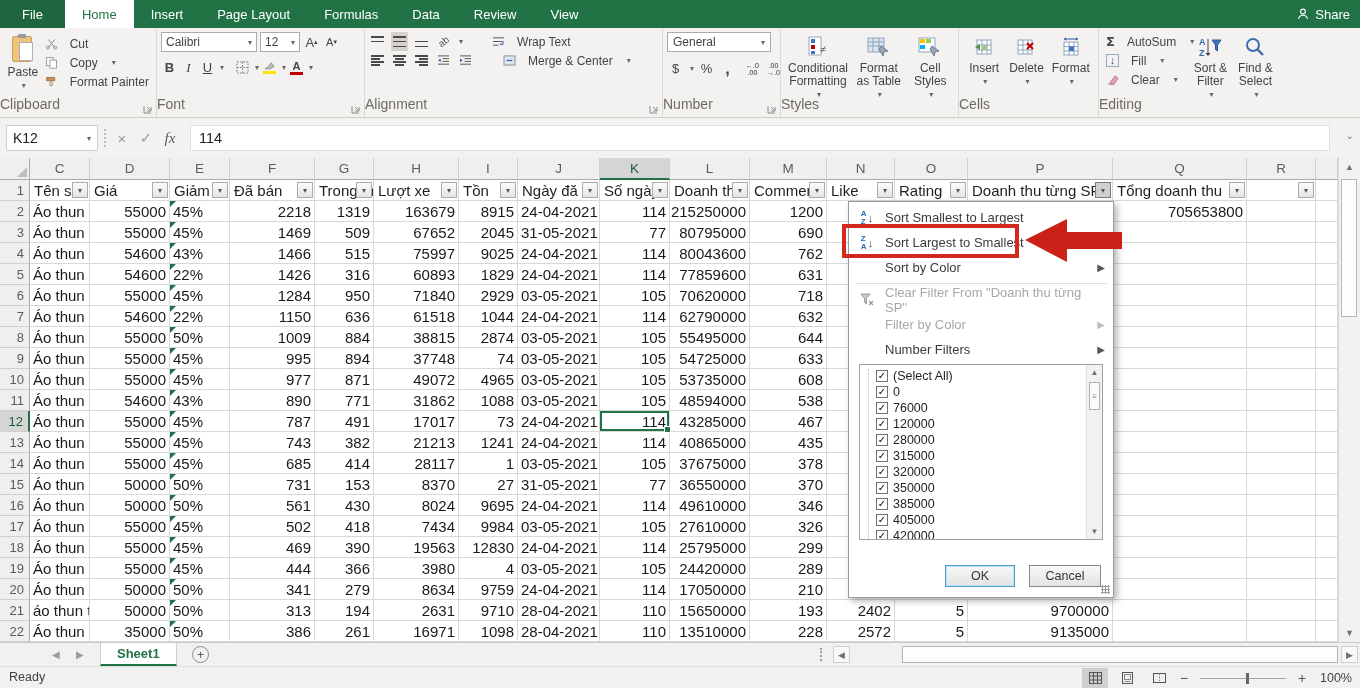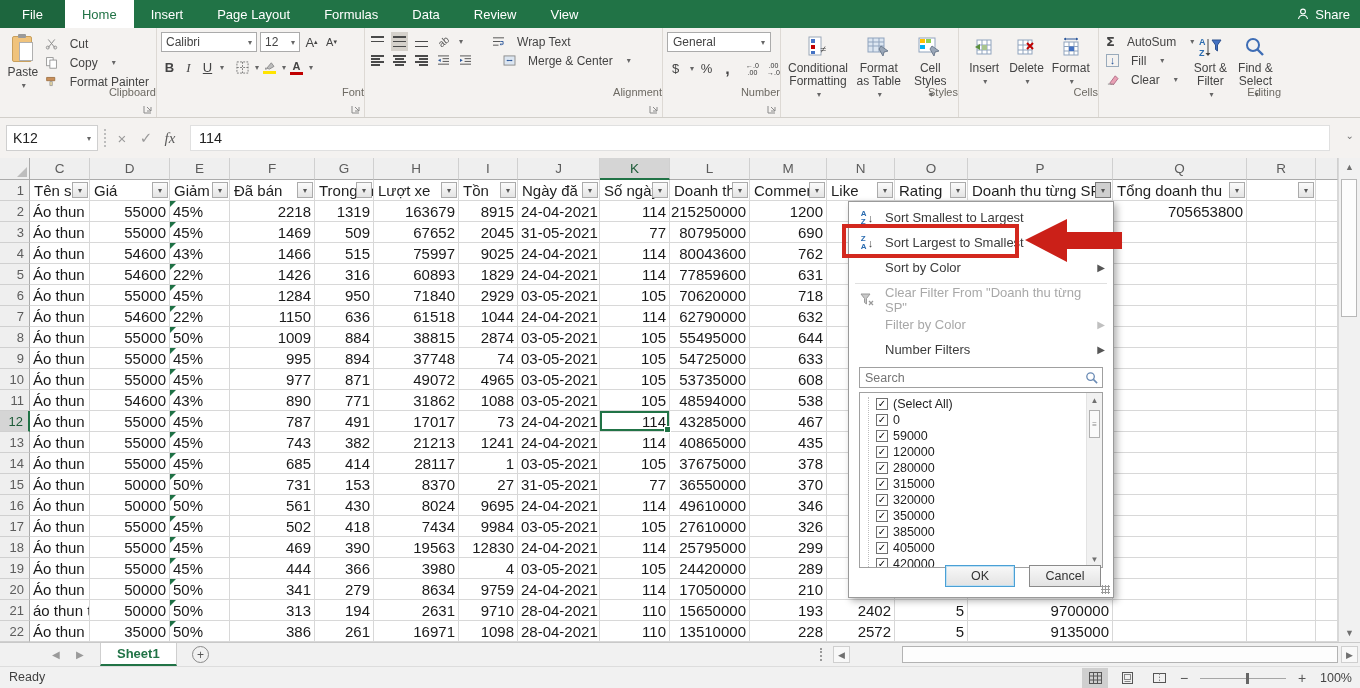--- a/index.html
+++ b/index.html
@@ -10,21 +10,21 @@
 #tabbar{position:absolute;left:0;top:0;width:1360px;height:28px;background:var(--green);display:flex;align-items:stretch;color:#fff;font-size:13px}
 .tab{padding:6px 17px;display:flex;align-items:center}
 .tab.file{padding:0 22px;background:#1d663e}
 .tab.active{background:#fff;color:var(--green)}
 #tabs{display:flex}
 .tellme{display:flex;align-items:center;gap:6px;margin-left:14px}
 .share{position:absolute;right:10px;top:0;height:28px;display:flex;align-items:center;gap:5px}
 
 #ribbon{position:absolute;left:0;top:28px;width:1360px;height:90px;background:#f4f2f0;border-bottom:1px solid #d2cfca;display:flex;font-size:12px;color:#444}
 .rgroup{position:relative;height:100%;border-right:1px solid #ddd9d4;padding:4px 4px 16px;flex:0 0 auto}
-.glabel{position:absolute;bottom:19px;left:0;right:0;text-align:right;font-size:11px;color:#6d6a63}
+.glabel{position:absolute;bottom:5px;left:0;right:0;text-align:left;font-size:14px;color:#6d6a63}
 .launcher{position:absolute;right:2px;bottom:3px;width:11px;height:11px}
 .sbtn{display:flex;align-items:center;gap:12px;padding:1px 3px;white-space:nowrap;height:19px}
 .dd{font-size:8px;color:#666;margin-left:2px}
 .bigbtn{display:flex;flex-direction:column;align-items:center;text-align:center;line-height:13px;padding:2px 3px;justify-content:flex-start}
 .bigic{height:26px;display:flex;align-items:center;justify-content:center;margin-bottom:2px}
 .row{display:flex;align-items:center}
 .fontbox{background:#fff;border:1px solid #ababab;height:20px;display:flex;align-items:center;padding:0 4px;justify-content:space-between}
 .tbtn{min-width:17px;height:19px;display:flex;align-items:center;justify-content:center}
 .bars{width:13px;height:11px;display:flex;flex-direction:column;justify-content:space-between}
 .bars i{height:1.5px;background:#4a4a4a;display:block}
@@ -1016,39 +1016,32 @@
   <div class="mi dis">
     <span class="ic"></span>
     <span>Filter by Color</span>
     <span class="sub dis">▶</span>
   </div>
   <div class="mi">
     <span class="ic"></span>
     <span>Number Filters</span>
     <span class="sub">▶</span>
   </div>
-  <div class="srow">
-    <input placeholder="Search" style="">
-    <svg width="15" height="15" viewBox="0 0 16 16">
-        <circle cx="7" cy="7" r="4" fill="none" stroke="#6a8bb5" stroke-width="1.4"></circle>
-        <line x1="10" y1="10" x2="14" y2="14" stroke="#6a8bb5" stroke-width="1.6"></line>
-      </svg>
-  </div>
   <div id="flist">
     <div class="fitem">
         <span class="cb">✓</span>
         <span>(Select All)</span>
       </div>
       <div class="fitem">
         <span class="cb">✓</span>
         <span>0</span>
       </div>
       <div class="fitem">
         <span class="cb">✓</span>
-        <span>59000</span>
+        <span>76000</span>
       </div>
       <div class="fitem">
         <span class="cb">✓</span>
         <span>120000</span>
       </div>
       <div class="fitem">
         <span class="cb">✓</span>
         <span>280000</span>
       </div>
       <div class="fitem">

